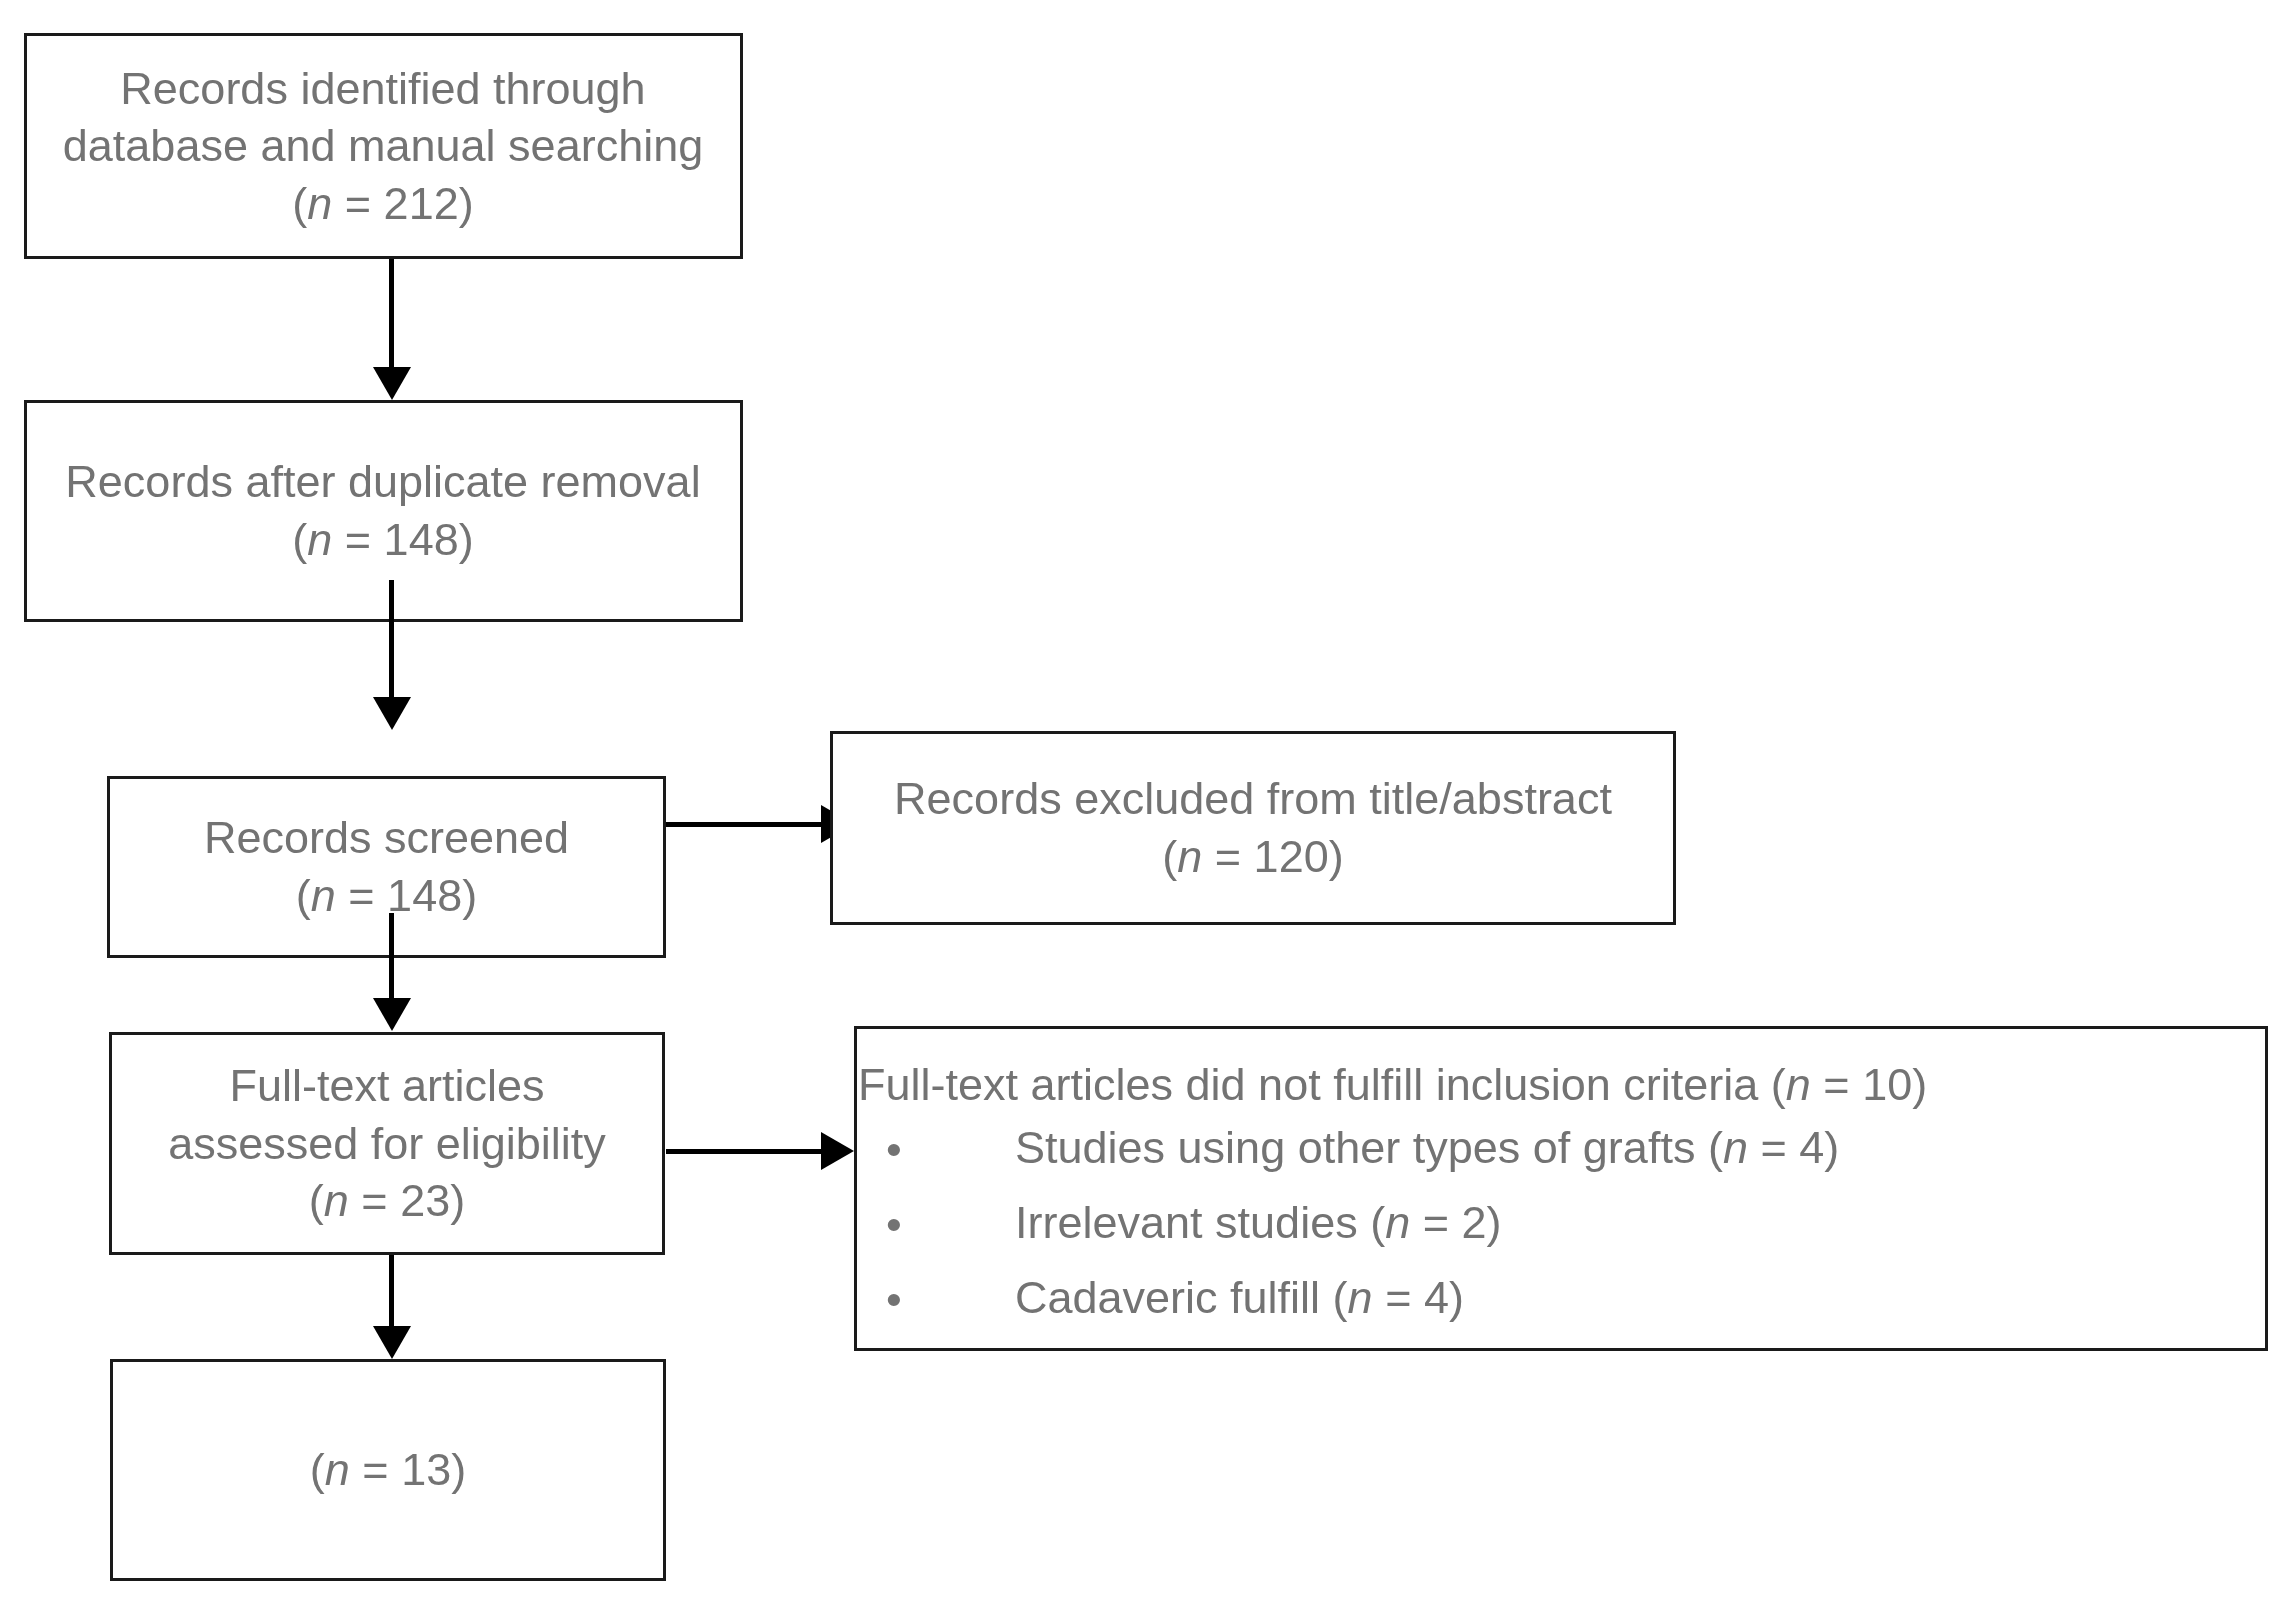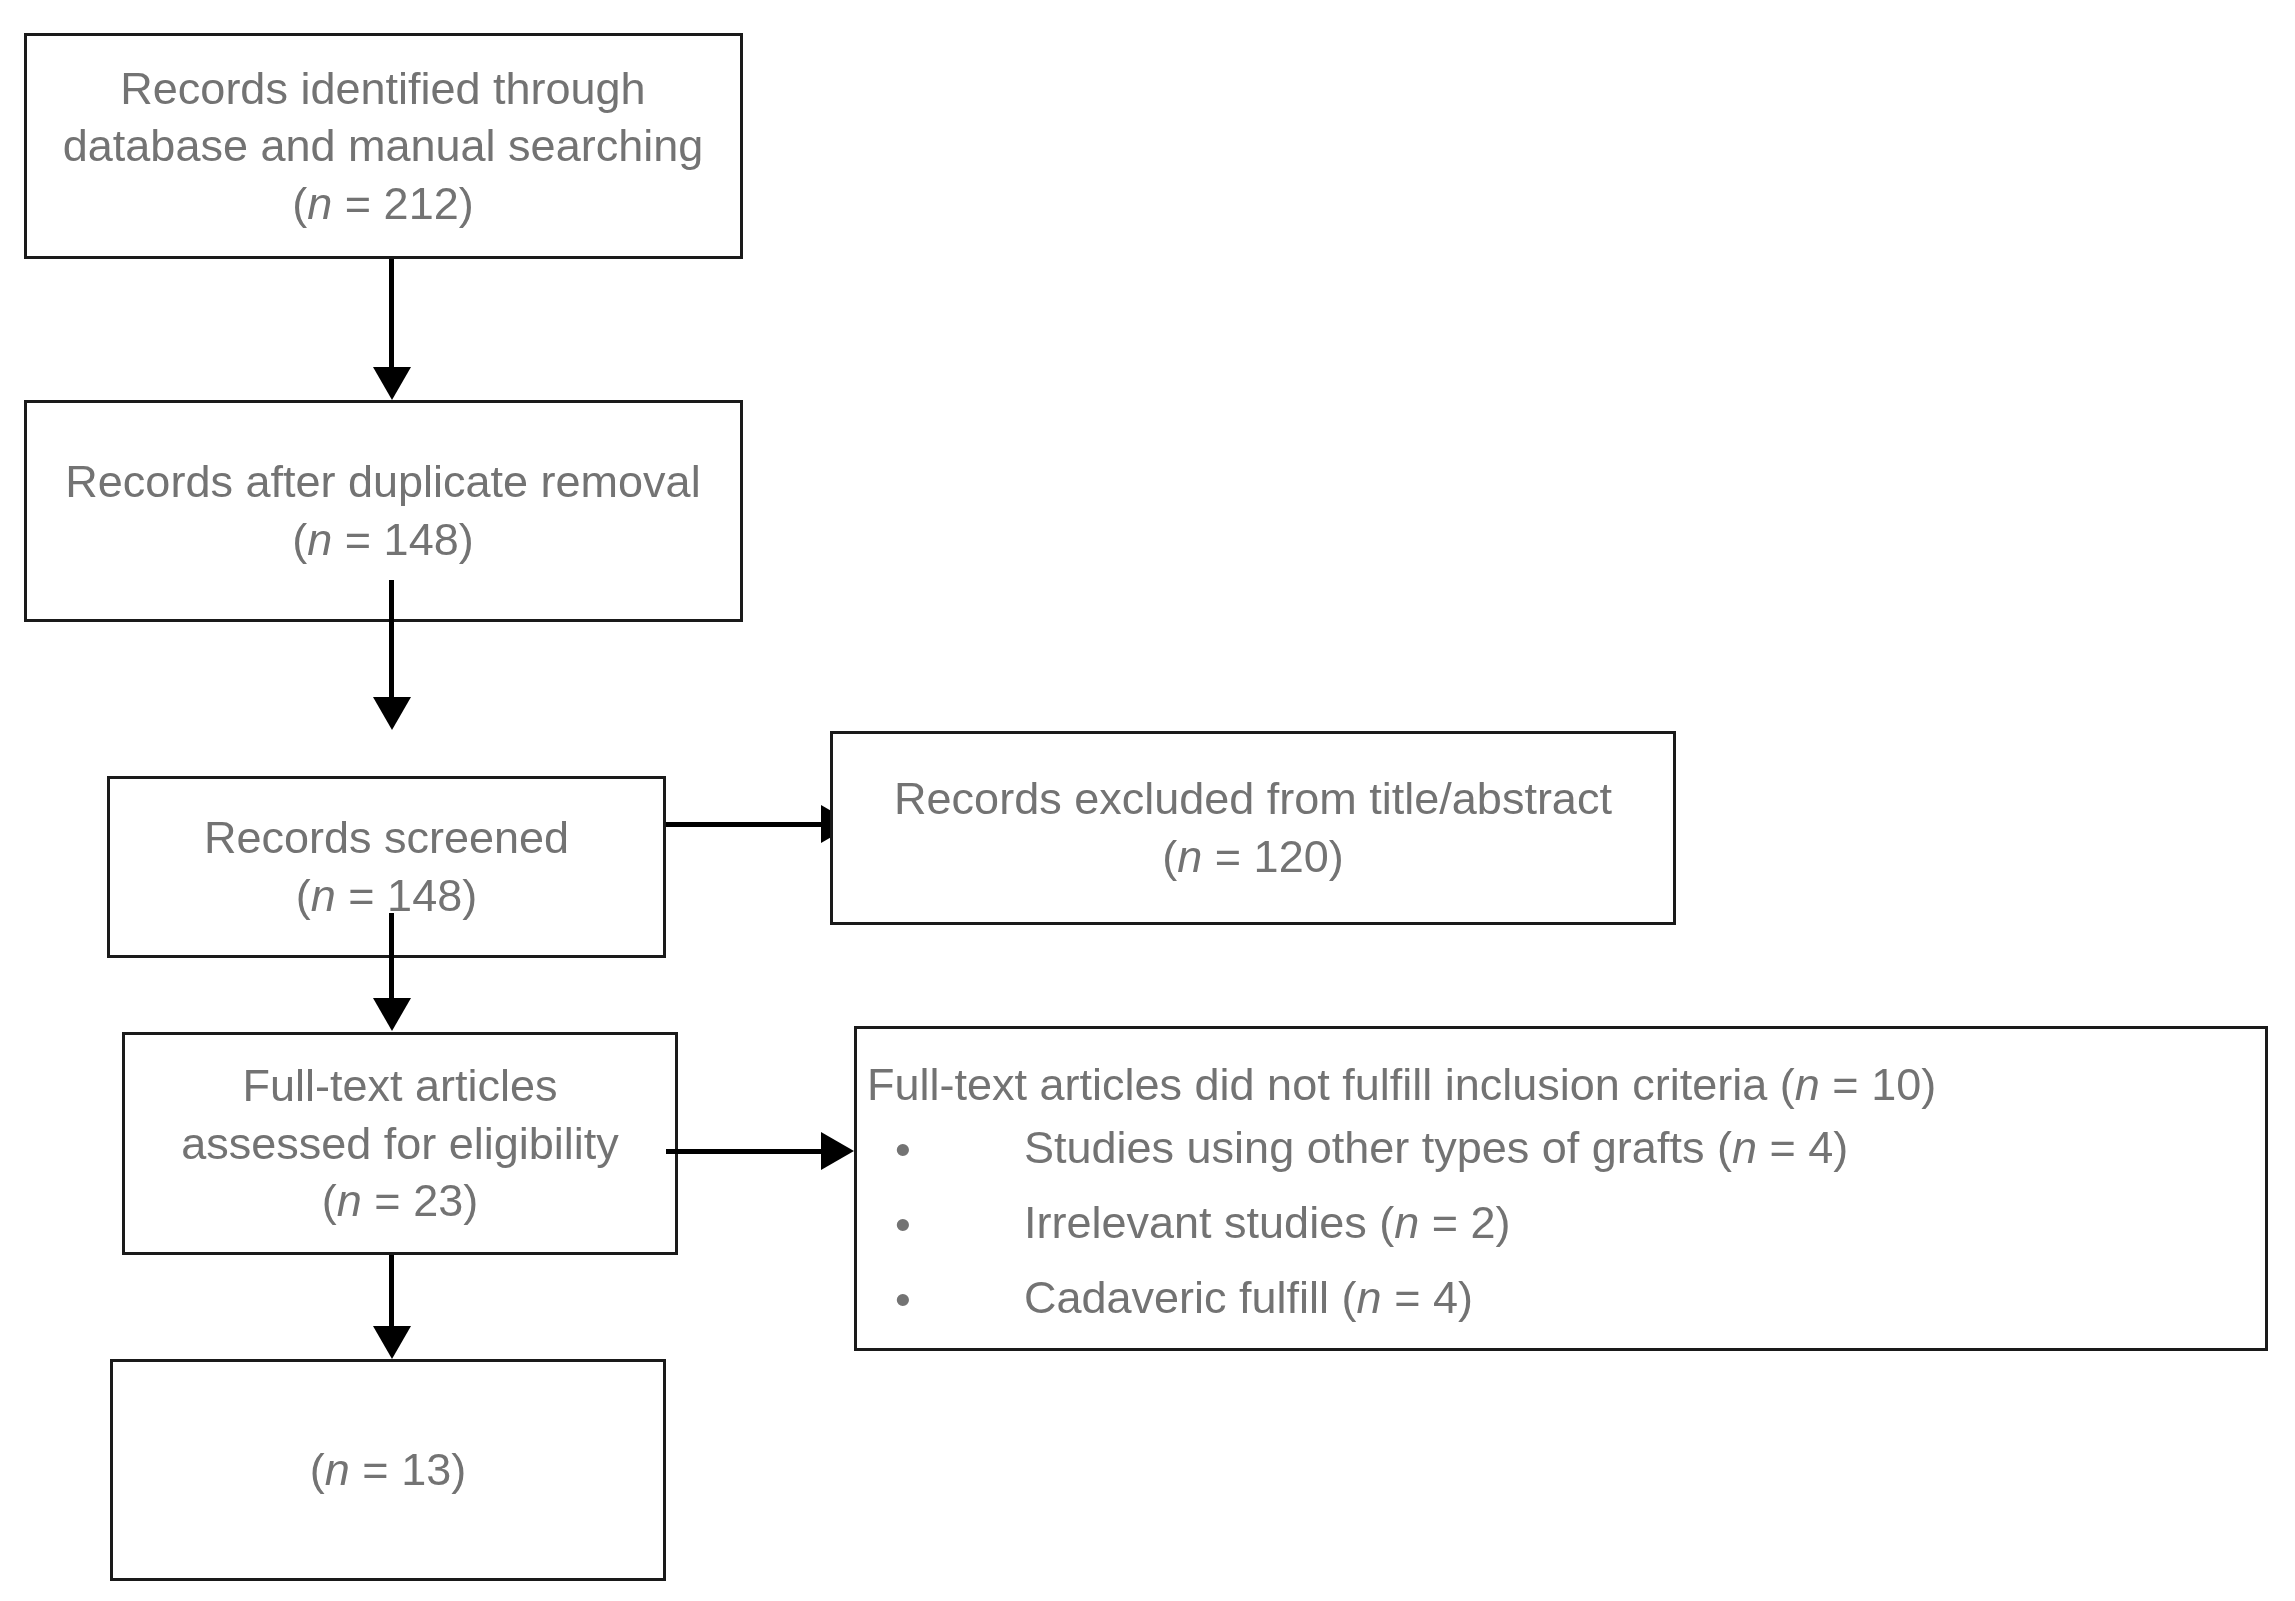--- a/index.html
+++ b/index.html
@@ -31,21 +31,21 @@
   .box-inner {
     width: 100%;
     padding: 0 11px;
   }
   .box.left-align {
     align-items: flex-start;
     justify-content: flex-start;
     text-align: left;
   }
   .box.left-align .box-inner {
-    padding: 27px 14px 0 10px;
+    padding: 27px 14px 0 1px;
   }
   .excl-heading {
     font-size: 45px;
     line-height: 1.28;
     white-space: nowrap;
   }
   .excl-list {
     margin: 11px 0 0 0;
     padding: 0;
     list-style: none;
@@ -135,21 +135,21 @@
   <div class="box" style="left:830px; top:731px; width:846px; height:194px;">
     <div class="box-inner">
       <div>Records excluded from title/abstract</div>
       <div><span>(</span><span class="italic-n">n</span><span> = </span><span>120</span><span>)</span></div>
     </div>
   </div>
 
   <div class="vline" style="left:389px; top:913px; height:86px;"></div>
   <div class="arrow-down" style="left:373px; top:998px;"></div>
 
-  <div class="box" style="left:122px; top:1032px; width:556px; height:223px;">
+  <div class="box" style="left:109px; top:1032px; width:556px; height:223px;">
     <div class="box-inner">
       <div>Full-text articles</div>
       <div>assessed for eligibility</div>
       <div><span>(</span><span class="italic-n">n</span><span> = </span><span>23</span><span>)</span></div>
     </div>
   </div>
 
   <div class="hline" style="left:666px; top:1149px; width:161px;"></div>
   <div class="arrow-right" style="left:821px; top:1132px;"></div>
 

